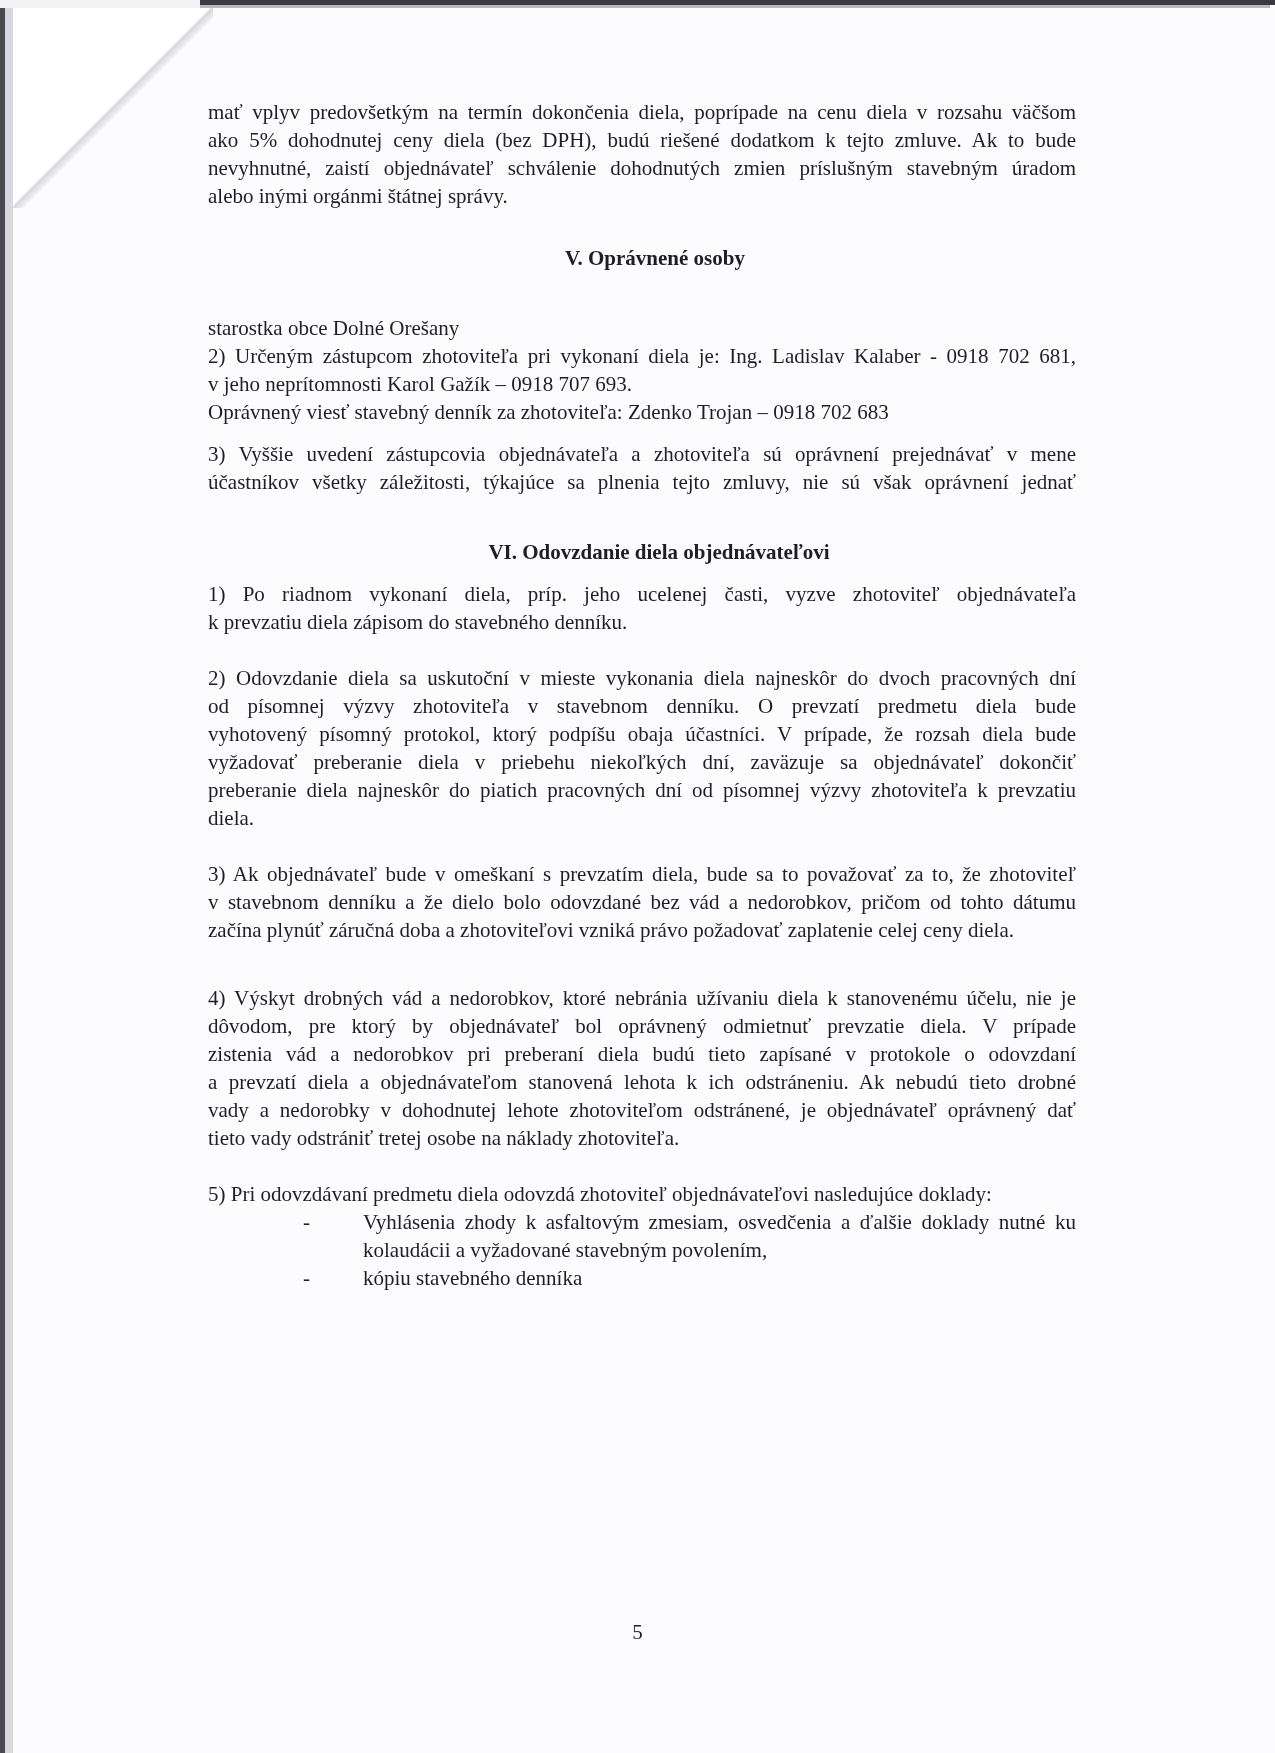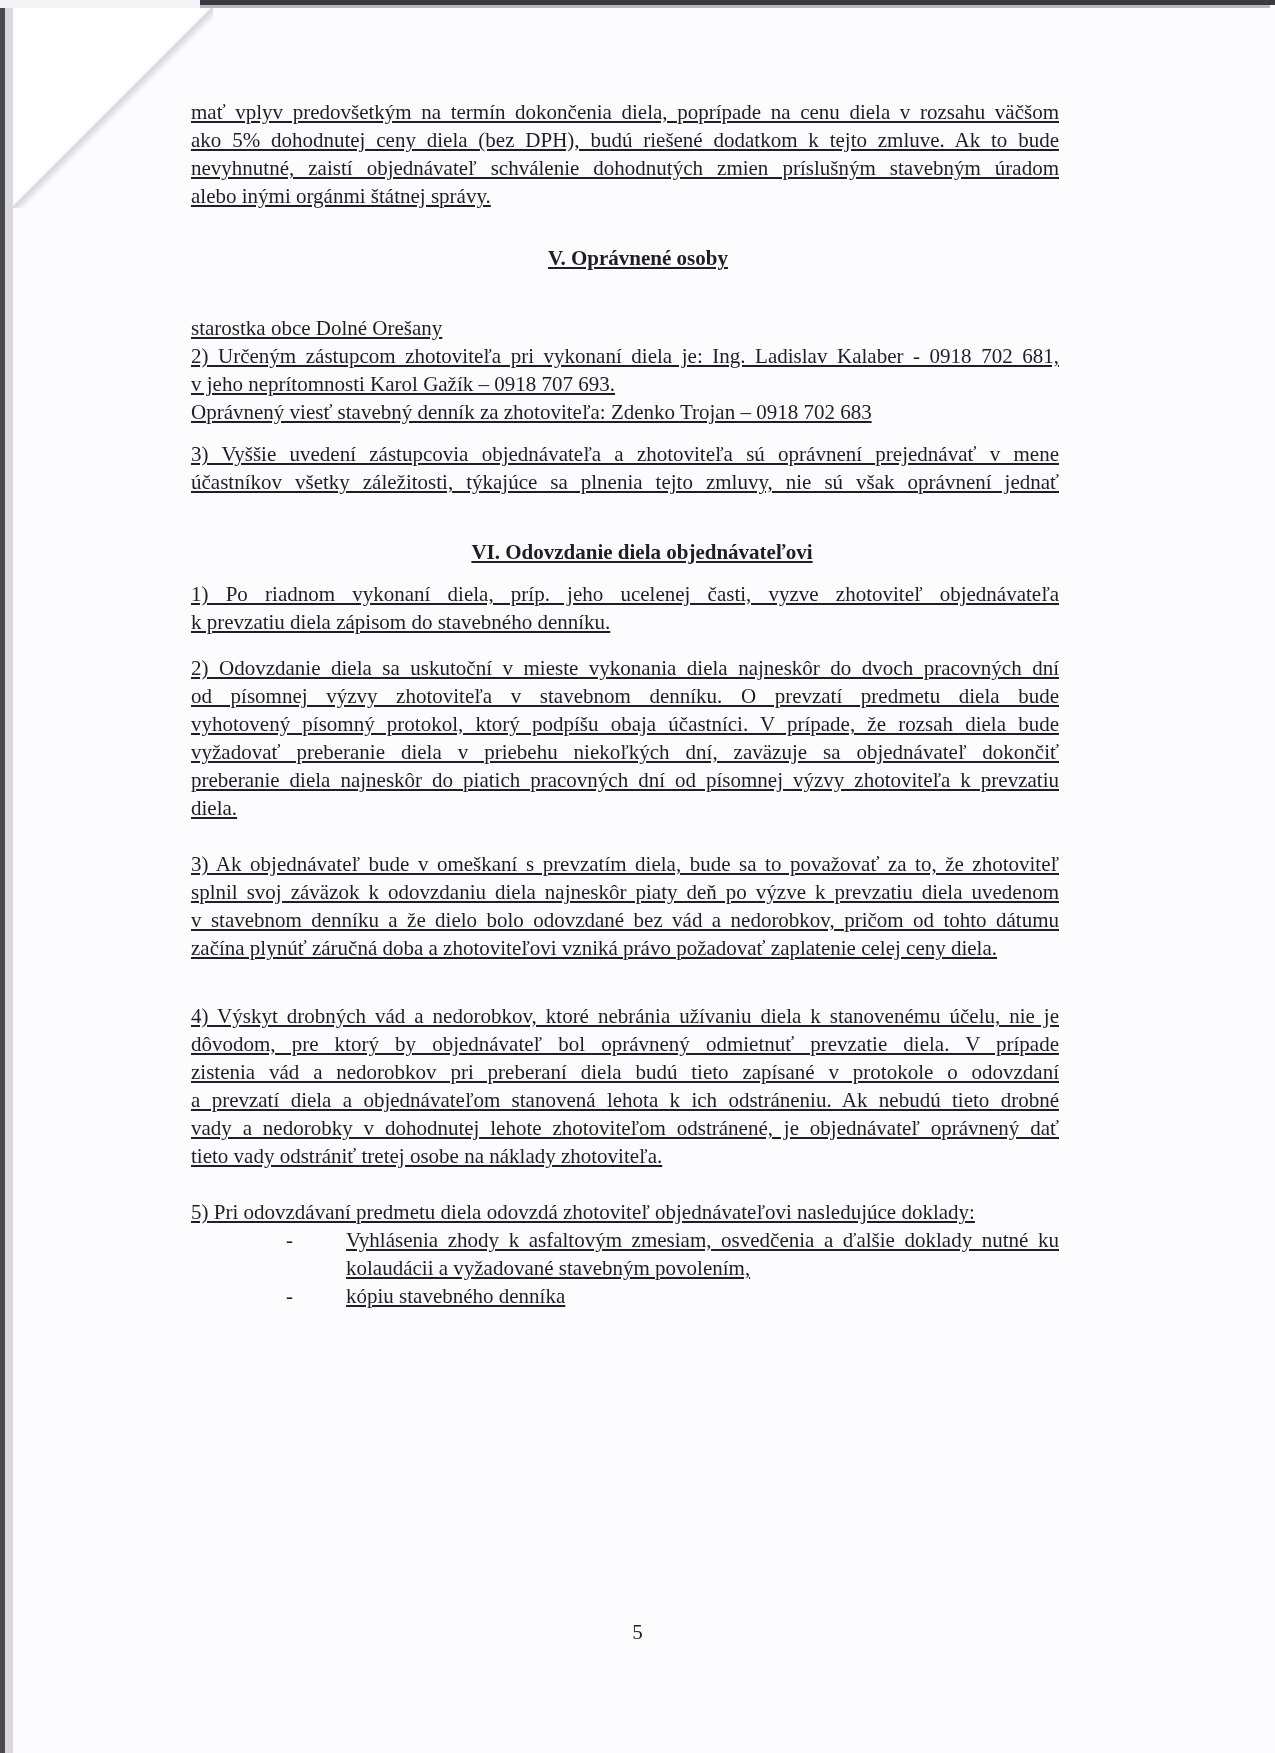--- a/index.html
+++ b/index.html
@@ -14,22 +14,22 @@
     .scan-left { position: absolute; left: 0; top: 0; width: 5px; height: 1753px; background: #4a4a50; }
     .scan-left2 { position: absolute; left: 5px; top: 0; width: 8px; height: 1753px; background: #dad8de; }
     .fold {
       position: absolute; left: 13px; top: 8px; width: 200px; height: 200px;
       background: linear-gradient(135deg, #ffffff 0%, #ffffff 49%, #d8d6dc 50%, #fcfbfe 53%, #fcfbfe 100%);
     }
     .fold-top {
       position: absolute; left: 0; top: 0; width: 200px; height: 8px; background: #f4f3f6;
     }
     .page {
-      position: absolute; left: 191px; top: 98px; width: 868px;
-      font-size: 21px; line-height: 28px; text-decoration: underline;
+      position: absolute; left: 208px; top: 98px; width: 868px;
+      font-size: 21px; line-height: 28px;
     }
     .p { text-align: justify; margin: 0; }
     .heading {
       text-align: center; font-weight: bold; margin: 0;
     }
     .line { display: block; }
     .line-justify { display: block; text-align: justify; text-align-last: justify; }
     .bullet-list { list-style: none; margin: 0; padding: 0; }
     .bullet-item { position: relative; padding-left: 155px; text-align: justify; }
     .bullet-dash { position: absolute; left: 95px; top: 0; }
@@ -75,32 +75,31 @@
     <span class="line-justify">účastníkov všetky záležitosti, týkajúce sa plnenia tejto zmluvy, nie sú však oprávnení jednať</span>
   </div>
 
   <h2 class="heading" style="margin-top:42px; font-size:21px; line-height:28px; padding-left:34px;">VI.  Odovzdanie diela objednávateľovi</h2>
 
   <div class="p" style="margin-top:14px;">
     <span class="line-justify">1) Po riadnom vykonaní diela, príp. jeho ucelenej časti, vyzve zhotoviteľ objednávateľa</span>
     <span class="line">k prevzatiu diela zápisom do stavebného denníku.</span>
   </div>
 
-  <div class="p" style="margin-top:18px;">
+  <div class="p" style="margin-top:28px;">
     <span class="line-justify">2) Odovzdanie diela sa uskutoční v mieste vykonania diela najneskôr do dvoch pracovných dní</span>
     <span class="line-justify">od písomnej výzvy zhotoviteľa v stavebnom denníku. O prevzatí predmetu diela bude</span>
     <span class="line-justify">vyhotovený písomný protokol, ktorý podpíšu obaja účastníci. V prípade, že rozsah diela bude</span>
     <span class="line-justify">vyžadovať preberanie diela v priebehu niekoľkých dní, zaväzuje sa objednávateľ dokončiť</span>
     <span class="line-justify">preberanie diela najneskôr do piatich pracovných dní od písomnej výzvy zhotoviteľa k prevzatiu</span>
     <span class="line">diela.</span>
   </div>
 
   <div class="p" style="margin-top:28px;">
     <span class="line-justify">3) Ak objednávateľ bude v omeškaní s prevzatím diela, bude sa to považovať za to, že zhotoviteľ</span>
-    <span class="line-justify">splnil svoj záväzok k odovzdaniu diela najneskôr piaty deň po výzve k prevzatiu diela uvedenom</span>
     <span class="line-justify">v stavebnom denníku a že dielo bolo odovzdané bez vád a nedorobkov, pričom od tohto dátumu</span>
     <span class="line">začína plynúť záručná doba a zhotoviteľovi vzniká právo požadovať zaplatenie celej ceny diela.</span>
   </div>
 
   <div class="p" style="margin-top:40px;">
     <span class="line-justify">4) Výskyt drobných vád a nedorobkov, ktoré nebránia užívaniu diela k stanovenému účelu, nie je</span>
     <span class="line-justify">dôvodom, pre ktorý by objednávateľ bol oprávnený odmietnuť prevzatie diela. V prípade</span>
     <span class="line-justify">zistenia vád a nedorobkov pri preberaní diela budú tieto zapísané v protokole o odovzdaní</span>
     <span class="line-justify">a prevzatí diela a objednávateľom stanovená lehota k ich odstráneniu. Ak nebudú tieto drobné</span>
     <span class="line-justify">vady a nedorobky v dohodnutej lehote zhotoviteľom odstránené, je objednávateľ oprávnený dať</span>

